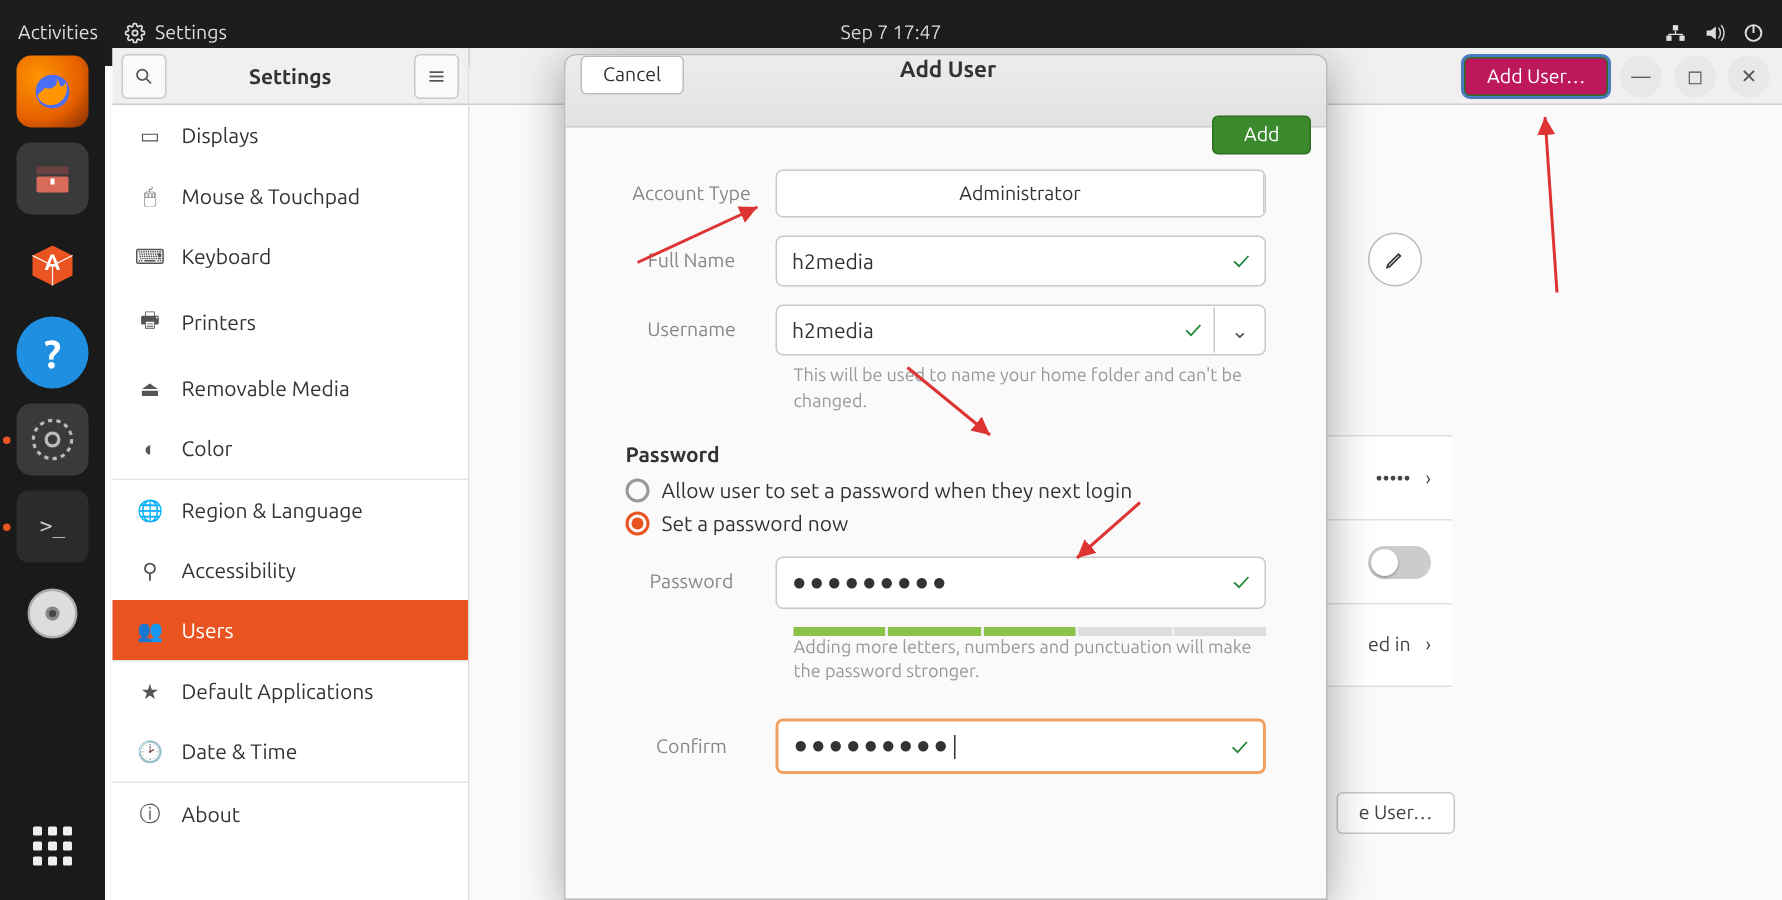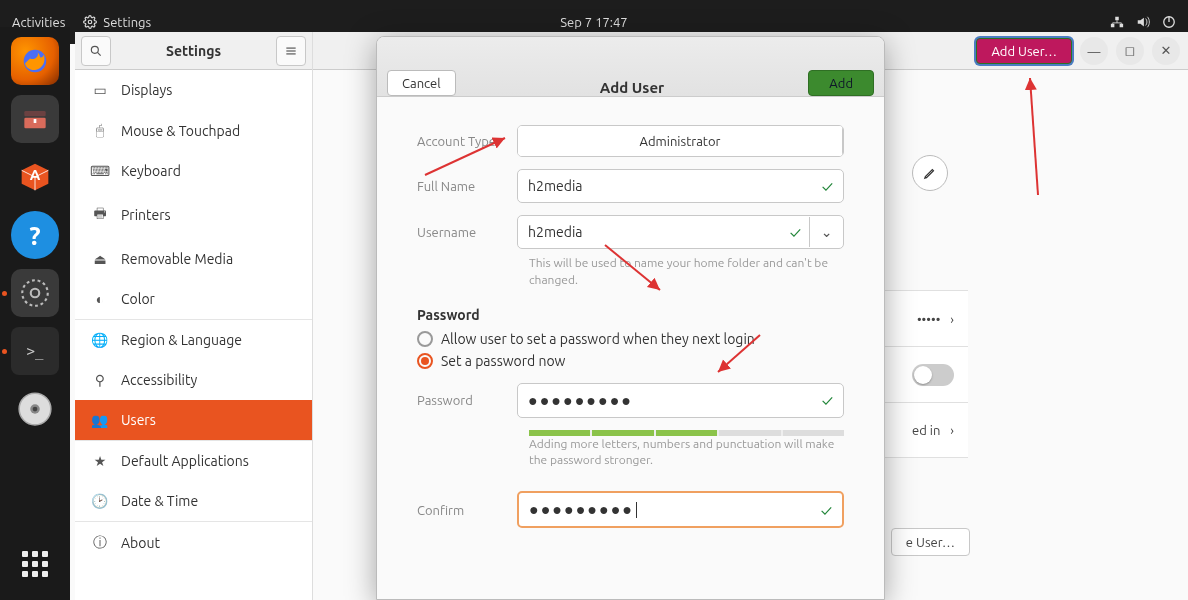--- a/index.html
+++ b/index.html
@@ -40,27 +40,27 @@
 
 .bgcard { position:absolute; right:220px; top:290px; width:90px; }
 .bgrow { height:56px;border-top:1px solid #e0e0e0;display:flex;align-items:center;justify-content:flex-end;padding-right:14px;font-size:13px;color:#444;gap:10px;background:#fff; }
 .bgrow:last-child{border-bottom:1px solid #e0e0e0;}
 .toggle { width:42px;height:22px;border-radius:12px;background:#ccc;position:relative; }
 .toggle::after{content:"";width:18px;height:18px;border-radius:50%;background:#fff;position:absolute;top:2px;left:2px;box-shadow:0 1px 2px rgba(0,0,0,0.3);}
 .editcirc { position:absolute; right:240px; top:155px; width:36px;height:36px;border-radius:50%;border:1px solid #bbb;background:#fff;display:flex;align-items:center;justify-content:center;color:#333; }
 
 
 .dialog { position:absolute; left:376px; top:36px; width:509px; bottom:0; background:#fafafa; border:1px solid #bbb; border-radius:8px 8px 0 0; box-shadow:0 6px 30px rgba(0,0,0,0.35); overflow:hidden; }
-.dlg-head { height:60px;background:linear-gradient(#ececec,#e2e2e2);border-bottom:1px solid #ccc;display:flex;align-items:flex-end;padding:0 10px; }
+.dlg-head { height:48px;background:linear-gradient(#ececec,#e2e2e2);border-bottom:1px solid #ccc;display:flex;align-items:flex-start;padding:0 10px; }
 .dlg-head .cancel { background:#fff;border:1px solid #bbb;border-radius:4px;padding:5px 14px;font-size:13px;color:#333; }
 .dlg-head .dtitle { flex:1;text-align:center;font-weight:600;font-size:15px;color:#333; }
-.dlg-head .add { background:#3c8a2e;border:1px solid #2f6f24;color:#0f172a;border-radius:4px;padding:5px 20px;font-size:13px; }
+.dlg-head .add { background:#3c8a2e;border:1px solid #2f6f24;color:#ffffff;border-radius:4px;padding:5px 20px;font-size:13px;margin-top:40px; }
 .dlg-body { padding:28px 40px 20px 40px; }
 .frow { display:flex;align-items:center;margin-bottom:12px; }
-.flabel { width:100px;text-align:left;padding-right:12px;font-size:13px;color:#888; }
+.flabel { width:100px;text-align:center;padding-right:12px;font-size:13px;color:#888; }
 .seg { display:flex;flex:1;border:1px solid #c8c8c8;border-radius:5px;overflow:hidden; }
 .seg button { flex:1;padding:8px;border:none;background:#fff;font-size:13px;color:#333; }
 .seg button.on { background:#d6d6d6; }
 .seg button:first-child{border-right:1px solid #c8c8c8;}
 .finput { flex:1;display:flex;align-items:center;border:1px solid #c8c8c8;border-radius:5px;background:#fff;padding:7px 10px;font-size:14px;color:#333; }
 .finput .chk { margin-left:auto;color:#22863a;font-size:16px; }
 .finput .dd { width:34px;text-align:center;border-left:1px solid #c8c8c8;margin:-7px -10px -7px 8px;padding:7px 0;color:#555; }
 .hint { font-size:12px;color:#999;margin-left:112px;margin-top:-6px;margin-bottom:18px;line-height:1.4; }
 .pwdsec { margin-top:10px; }
 .pwdsec h4 { font-size:14px;font-weight:600;color:#333;margin-bottom:8px; }

